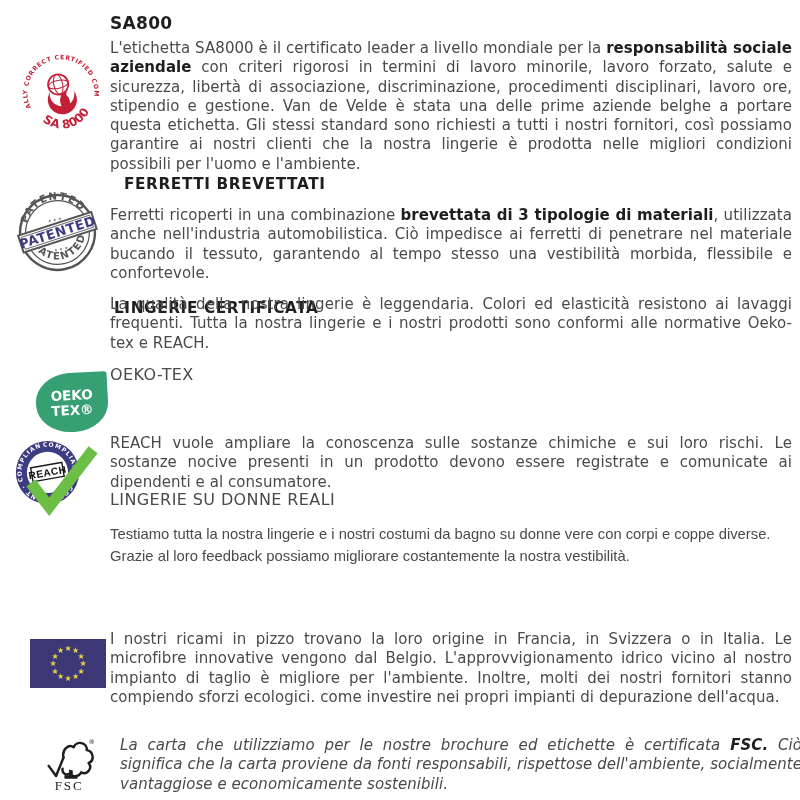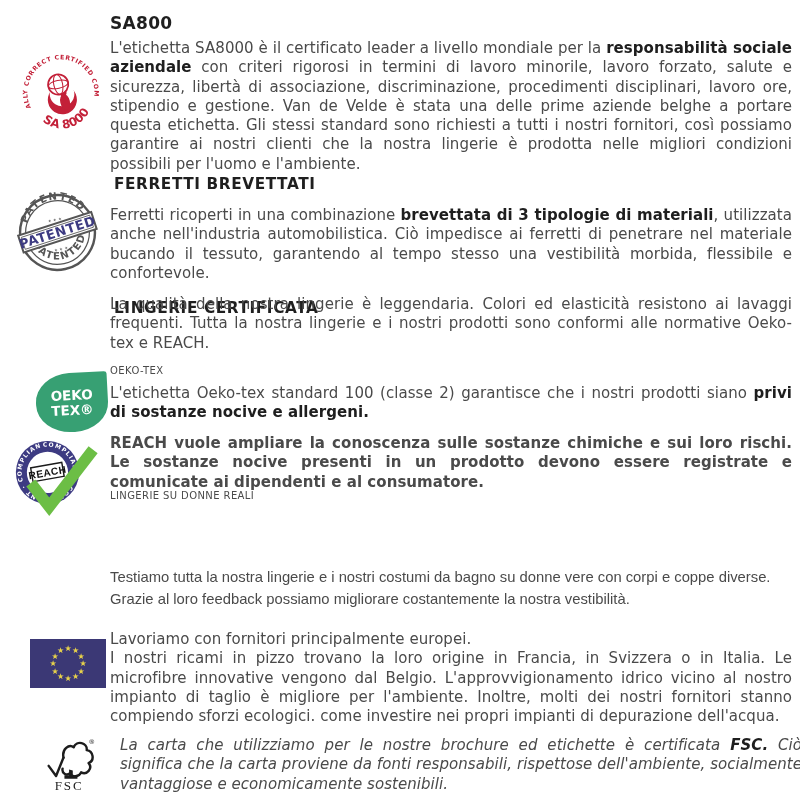--- a/index.html
+++ b/index.html
@@ -9,22 +9,22 @@
     font-family:"DejaVu Sans", sans-serif;
   }
   .abs { position:absolute; }
   .body-text {
     font-size:15px; line-height:19.3px; color:var(--text); letter-spacing:0.05px;
   }
   .just { text-align:justify; }
   .rich-b { font-weight:bold; color:var(--bold-text); }
   .h-main { font-size:17px; font-weight:bold; color:var(--heading); letter-spacing:0.3px; }
   .h-sec  { font-size:15.3px; font-weight:bold; color:var(--heading); letter-spacing:0.6px; }
-  .subhead{ font-size:10px; color:var(--text); letter-spacing:0.4px;text-align:center; }
-  .alt-font { font-family:"Liberation Sans", sans-serif; font-size:14.8px; line-height:21.5px; letter-spacing:0;margin-top:43px; }
+  .subhead{ font-size:16px; color:var(--text); letter-spacing:0.4px;text-align:center; }
+  .alt-font { font-family:"Liberation Sans", sans-serif; font-size:14.8px; line-height:21.5px; letter-spacing:0; }
   .oeko-badge {
     display:flex; flex-direction:column; align-items:center; justify-content:center;
     background:var(--oeko-green); color:#fff; font-weight:bold; font-size:13.5px; line-height:14.5px;
     border-radius:48% 4% 48% 48%; transform:rotate(-3deg); text-align:center;
   }
   .f-red { fill:var(--stamp-red); }  .s-red { stroke:var(--stamp-red); }
   .f-blue{ fill:var(--stamp-blue); } .s-gray{ stroke:var(--stamp-gray); }
   .f-gray{ fill:var(--stamp-gray); }
   .s-green{ stroke:var(--check-green); }
   .f-eu  { fill:var(--eu-blue); }    .f-star{ fill:var(--eu-star); }
@@ -55,21 +55,21 @@
       <ellipse cx="49" cy="34" rx="5" ry="11.5" fill="none" class="s-red" stroke-width="1.2"></ellipse>
       <ellipse cx="49" cy="34" rx="11.5" ry="4.5" fill="none" class="s-red" stroke-width="1.2"></ellipse>
       <text font-size="13.5" font-weight="bold" class="f-red">
         <textPath href="#saBot" startOffset="50%" text-anchor="middle">SA 8000</textPath>
       </text>
     </g>
   </svg>
 
   <div class="abs body-text just" style="left:110px; top:39px; width:682px;"><span>L'etichetta SA8000 è il certificato leader a livello mondiale per la </span><span class="rich-b">responsabilità sociale aziendale</span><span> con criteri rigorosi in termini di lavoro minorile, lavoro forzato, salute e sicurezza, libertà di associazione, discriminazione, procedimenti disciplinari, lavoro ore, stipendio e gestione. Van de Velde è stata una delle prime aziende belghe a portare questa etichetta.  Gli stessi standard sono richiesti a tutti i nostri fornitori, così possiamo garantire ai nostri clienti che la nostra lingerie è prodotta nelle migliori condizioni possibili per l'uomo e l'ambiente.</span></div>
 
-  <div class="abs h-sec" style="left:114px; top:175px;text-align:right;">FERRETTI BREVETTATI</div>
+  <div class="abs h-sec" style="left:124px; top:175px;text-align:right;">FERRETTI BREVETTATI</div>
 
   <svg class="abs" style="left:7px; top:192px;" width="101" height="81" viewBox="0 0 100 80" xmlns="http://www.w3.org/2000/svg">
     <g transform="rotate(-12,50,40)">
       <defs>
         <path id="patTop" d="M 22,48 A 30,30 0 1 1 78,48" fill="none"></path>
         <path id="patBot" d="M 23,46 A 28,28 0 0 0 77,46" fill="none"></path>
       </defs>
       <circle cx="50" cy="40" r="37" fill="#ffffff" class="s-gray" stroke-width="2.4"></circle>
       <circle cx="50" cy="40" r="31.5" fill="#ffffff" class="s-gray" stroke-width="1.2"></circle>
       <text font-size="10" font-weight="bold" letter-spacing="1.5" class="f-gray">
@@ -94,39 +94,38 @@
 
   <div class="abs body-text just" style="left:110px; top:295px; width:682px;"><span>La qualità della nostra lingerie è leggendaria. Colori ed elasticità resistono ai lavaggi frequenti. Tutta la nostra lingerie e i nostri prodotti sono conformi alle normative Oeko-tex e REACH.</span></div>
 
   <div class="abs oeko-badge" style="left:36px; top:373px; width:72px; height:59px;">
     <span>OEKO</span>
     <span>TEX®</span>
   </div>
 
   <div class="abs subhead" style="left:110px; top:365px;">OEKO-TEX</div>
 
-  <div class="abs body-text just" style="left:110px; top:384px; width:682px;"><span>L'etichetta Oeko-tex standard 100 (classe 2) garantisce che i nostri prodotti siano </span><span class="rich-b">privi di sostanze nocive e allergeni.</span></div>
 
   <svg class="abs" style="left:8px; top:433px;" width="93" height="86" viewBox="0 0 106 98" xmlns="http://www.w3.org/2000/svg">
     <g transform="rotate(-10,45,45)">
       <defs>
         <path id="reachRing" d="M 45,15.5 a 29.5,29.5 0 1 1 -0.001,0" fill="none"></path>
       </defs>
       <circle cx="45" cy="45" r="36" class="f-blue"></circle>
       <text font-size="6.8" font-weight="bold" letter-spacing="1.2" fill="#ffffff">
         <textPath href="#reachRing" startOffset="0">COMPLIANT · COMPLIANT · COMPLIANT</textPath>
       </text>
       <circle cx="45" cy="45" r="23.5" fill="#ffffff"></circle>
       <rect x="27" y="36.5" width="36" height="16" fill="#ffffff" stroke="#1a1a1a" stroke-width="1.6"></rect>
       <text x="45" y="49" text-anchor="middle" font-size="11.5" font-weight="bold" fill="#111111" letter-spacing="0.5" style="font-family:'Liberation Sans',sans-serif;">REACH</text>
     </g>
     <path d="M 26,57 L 47,84 L 97,19" fill="none" class="s-green" stroke-width="13"></path>
   </svg>
 
-  <div class="abs body-text just" style="left:110px; top:434px; width:682px;font-weight:bold;"><span>REACH vuole ampliare la conoscenza sulle sostanze chimiche e sui loro rischi. Le sostanze nocive presenti in un prodotto devono essere registrate e comunicate ai dipendenti e al consumatore.</span></div>
+  <div class="abs body-text just" style="left:110px; top:434px; width:682px;"><span>REACH vuole ampliare la conoscenza sulle sostanze chimiche e sui loro rischi. Le sostanze nocive presenti in un prodotto devono essere registrate e comunicate ai dipendenti e al consumatore.</span></div>
 
   <div class="abs subhead" style="left:110px; top:490px;">LINGERIE SU DONNE REALI</div>
 
   <div class="abs body-text alt-font" style="left:110px; top:524px; width:690px; color:var(--text);"><span>Testiamo tutta la nostra lingerie e i nostri costumi da bagno su donne vere con corpi e coppe diverse. Grazie al loro feedback possiamo migliorare costantemente la nostra vestibilità.</span></div>
 
   <svg class="abs" style="left:30px; top:639px;" width="76" height="49" viewBox="0 0 76 49" xmlns="http://www.w3.org/2000/svg">
     <rect x="0" y="0" width="76" height="49" class="f-eu"></rect>
     <g class="f-star">
         <text x="38.0" y="12.4" text-anchor="middle" font-size="8">★</text>
         <text x="45.5" y="14.4" text-anchor="middle" font-size="8">★</text>
@@ -137,21 +136,20 @@
         <text x="38.0" y="42.4" text-anchor="middle" font-size="8">★</text>
         <text x="30.5" y="40.4" text-anchor="middle" font-size="8">★</text>
         <text x="25.0" y="34.9" text-anchor="middle" font-size="8">★</text>
         <text x="23.0" y="27.4" text-anchor="middle" font-size="8">★</text>
         <text x="25.0" y="19.9" text-anchor="middle" font-size="8">★</text>
         <text x="30.5" y="14.4" text-anchor="middle" font-size="8">★</text>
       </g>
   </svg>
 
   <div class="abs" style="left:110px; top:630px; width:682px;">
-    <div class="body-text">Lavoriamo con fornitori principalmente europei.</div>
     <div class="body-text just"><span>I nostri ricami in pizzo trovano la loro origine in Francia, in Svizzera o in Italia. Le microfibre innovative vengono dal Belgio. L'approvvigionamento idrico vicino al nostro impianto di taglio è migliore per l'ambiente. Inoltre, molti dei nostri fornitori stanno compiendo sforzi ecologici. come investire nei propri impianti di depurazione dell'acqua.</span></div>
   </div>
 
   <svg class="abs" style="left:44px; top:735px;" width="52" height="58" viewBox="0 0 56 62" xmlns="http://www.w3.org/2000/svg">
     <g fill="none" stroke="#1d1d1d" stroke-width="2.6" stroke-linecap="round" stroke-linejoin="round">
       <path d="M 5,33 L 13,44 L 21,24"></path>
       <path d="M 21,24 C 19,15 27,9 32,13 C 35,5 47,8 46,16 C 53,17 55,27 48,30 C 53,36 46,43 40,40 C 38,45 30,46 28,41 C 24,44 19,41 20,36"></path>
     </g>
     <path d="M 31,38 l 0,5 5,0 0,4 -14,0 0,-4 5,0 0,-6 z" fill="#1d1d1d"></path>
     <text x="48" y="10" font-size="7" fill="#1d1d1d">®</text>

